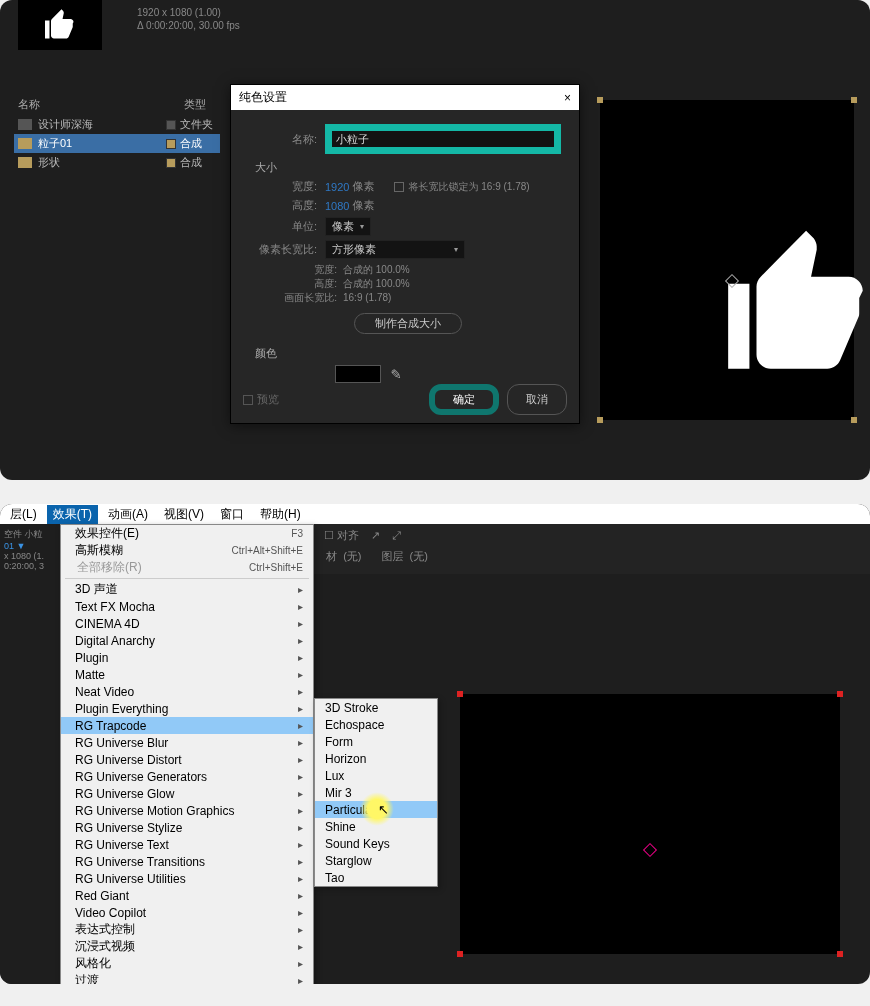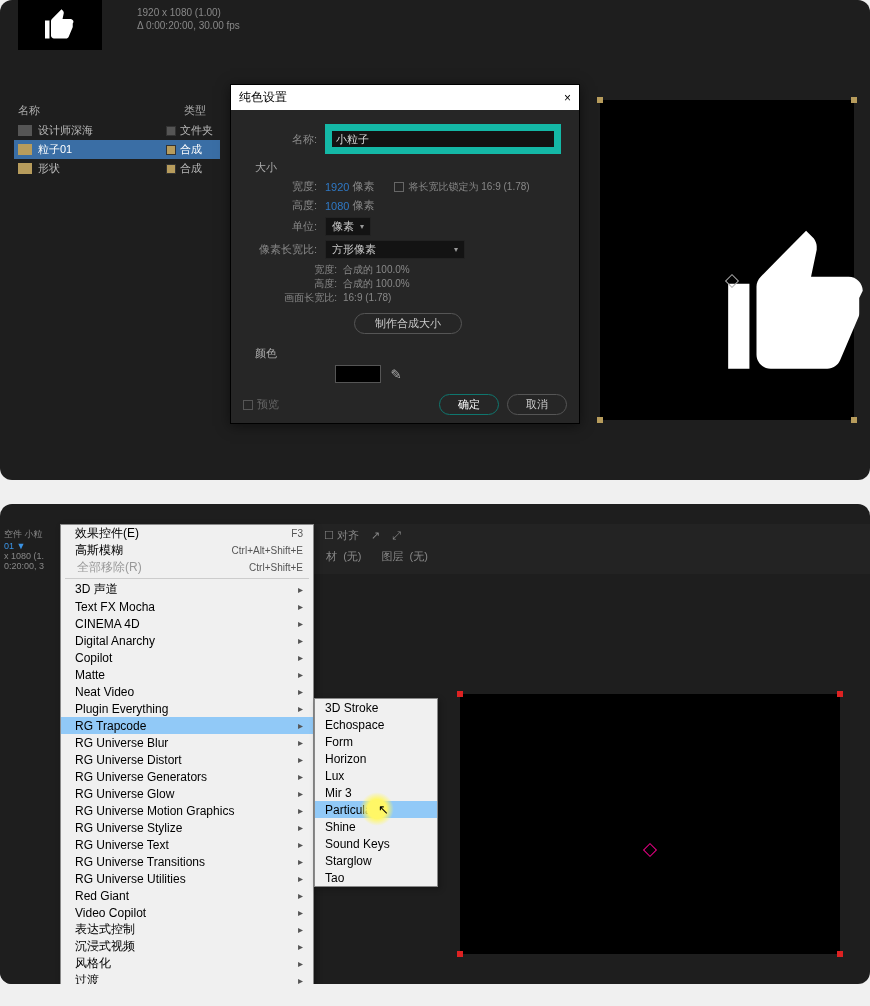--- a/index.html
+++ b/index.html
@@ -3,21 +3,21 @@
 <meta charset="utf-8">
 <style>
   * { box-sizing: border-box; margin: 0; padding: 0; font-family: "Microsoft YaHei", Arial, sans-serif; }
   body { background: #f0f0f0; width: 870px; }
   .screenshot { background: #1e1e1e; border-radius: 12px; margin: 0 0 24px 0; position: relative; overflow: hidden; color: #b8b8b8; font-size: 11px; }
   
   .ss1 { height: 480px; }
   .thumb-area { position: absolute; left: 18px; top: 0; width: 84px; height: 50px; background: #000; display: flex; align-items: center; justify-content: center; }
   .thumb-icon { fill: #fff; }
   .meta { position: absolute; left: 112px; top: 6px; font-size: 10px; color: #888; line-height: 13px; margin-left: 25px; }
-  .tree { position: absolute; left: 14px; top: 100px; width: 206px; }
+  .tree { position: absolute; left: 14px; top: 94px; width: 206px; }
   .tree-head { display: flex; font-size: 11px; color: #aaa; padding: 3px 4px; }
   .tree-head .c1 { width: 150px; }
   .tree-row { display: flex; align-items: center; padding: 2px 4px; font-size: 11px; }
   .tree-row.sel { background: #3a6ea5; color: #fff; }
   .tree-row .icon { width: 14px; height: 11px; margin-right: 6px; display: inline-block; }
   .tree-row .lbl { width: 128px; }
   .folder-icon { background:#555; }
   .comp-icon { background:#b79c5c; }
   .type-cell { display:flex; align-items:center; gap:4px; }
   .type-sw { width:10px; height:10px; display:inline-block; border:1px solid #333; }
@@ -40,21 +40,21 @@
   .info-col .k { width:64px; text-align:right; padding-right:6px; }
   .pillbtn { display:inline-block; border:1px solid #555; border-radius:12px; padding:2px 20px; font-size:11px; color:#ccc; background:transparent; }
   .pillrow { text-align:center; margin:8px 0 12px 0; }
   .color-row { display:flex; align-items:center; gap:8px; margin-left:80px; margin-top:4px; }
   .swatch { width:46px; height:18px; background:#000; border:1px solid #555; }
   .eyedrop { width:14px; height:14px; border:none; background:none; color:#aaa; }
   .dlg-footer { position:absolute; left:0; right:0; bottom:8px; display:flex; align-items:center; justify-content:space-between; padding:0 12px; }
   .preview-chk { display:flex; align-items:center; gap:4px; color:#666; font-size:11px; }
   .btns { display:flex; gap:8px; }
   .btns .pillbtn { padding:2px 18px; }
-  .btns .primary { border:1px solid #0f766e; color:#fff; }
+  .btns .primary { border:6px solid #0f766e; color:#fff; }
   .preview-pane { position:absolute; left:600px; top:100px; right:16px; bottom:60px; background:#000; }
   .thumbs-up-big { position:absolute; right:-30px; top:120px; }
   .handle { position:absolute; width:6px; height:6px; background:#b79c5c; }
   .anchor { position:absolute; width:10px; height:10px; border:1px solid #aaa; transform:rotate(45deg); }
 
   
   .ss2 { height:480px; }
   .menubar { background:#fff; color:#000; font-size:12px; display:flex; align-items:center; height:20px; padding:0 4px; gap:4px; }
   .menubar .mitem { padding:1px 6px; }
   .menubar .mitem.active { background:#0a64ad; color:#fff; }
@@ -197,20 +197,28 @@
     <span class="handle" style="left:-3px;top:-3px;"></span>
     <span class="handle" style="right:-3px;top:-3px;"></span>
     <span class="handle" style="left:-3px;bottom:-3px;"></span>
     <span class="handle" style="right:-3px;bottom:-3px;"></span>
     <span class="anchor" style="left:50%;top:55%;"></span>
   </div>
 </div>
 
 <div class="screenshot ss2">
 
+  <div class="menubar" id="menubar2">
+      <span class="mitem">层(L)</span>
+      <span class="mitem active">效果(T)</span>
+      <span class="mitem">动画(A)</span>
+      <span class="mitem">视图(V)</span>
+      <span class="mitem">窗口</span>
+      <span class="mitem">帮助(H)</span>
+    </div>
 
   <div class="left-panel">
     <div>空件 小粒</div>
     <div class="line">01 ▼</div>
     <div>x 1080 (1.</div>
     <div>0:20:00, 3</div>
   </div>
 
   <div class="toolbar2">
     <div class="row1">
@@ -248,21 +256,21 @@
       </div>
       <div class="dd-row">
         <span>CINEMA 4D</span>
         <span class="arrow">▸</span>
       </div>
       <div class="dd-row">
         <span>Digital Anarchy</span>
         <span class="arrow">▸</span>
       </div>
       <div class="dd-row">
-        <span>Copilot</span>
+        <span>Plugin</span>
         <span class="arrow">▸</span>
       </div>
       <div class="dd-row">
         <span>Matte</span>
         <span class="arrow">▸</span>
       </div>
       <div class="dd-row">
         <span>Neat Video</span>
         <span class="arrow">▸</span>
       </div>

